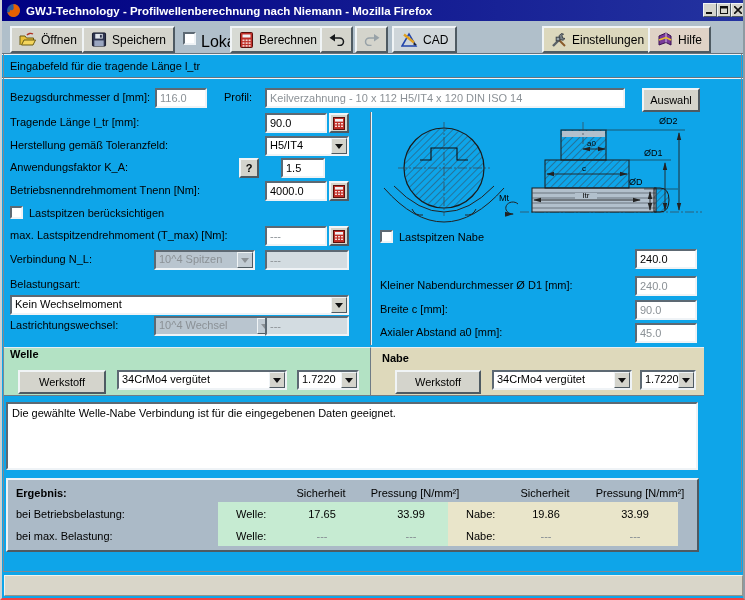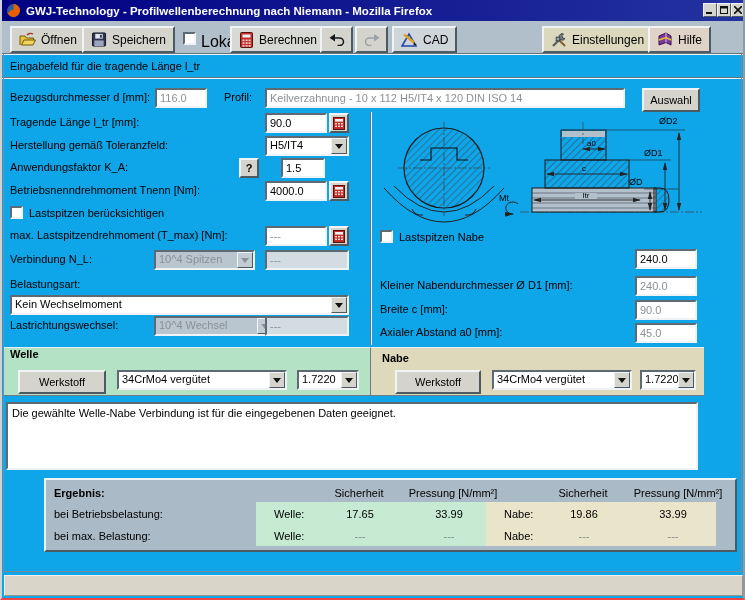--- a/index.html
+++ b/index.html
@@ -45,21 +45,21 @@
   .tri{width:0;height:0;border:4px solid transparent;border-top:5px solid #111;margin-top:5px;}
   .combo.dis{background:#b9c5cf;color:#8b9196;}
   .combo.dis .ar{background:#c2ccd4;}
   .combo.dis .tri{border-top-color:#8b9196;}
   .chk{position:absolute;width:13px;height:13px;background:#fff;box-sizing:border-box;
        border:2px solid;border-color:#5d6973 #eff3f6 #eff3f6 #5d6973;}
   .panel{position:absolute;box-sizing:border-box;border-top:1px solid #e7eef2;border-bottom:1px solid #6f7b85;}
   .msgbox{position:absolute;left:4px;top:402px;width:692px;height:68px;background:#fff;box-sizing:border-box;
           border:2px solid;border-color:#5d6973 #eff3f6 #eff3f6 #5d6973;padding:3px 4px;overflow:hidden;}
   .rpanel{position:absolute;left:4px;top:478px;width:693px;height:74px;background:#abbac7;box-sizing:border-box;
-          border:2px solid;border-color:#eff3f6 #4e5a62 #4e5a62 #eff3f6;margin-left:38px;}
+          border:2px solid;border-color:#eff3f6 #4e5a62 #4e5a62 #eff3f6;}
   .rcell{position:absolute;white-space:nowrap;}
   .ctr{text-align:center;}
   .statusbar{position:absolute;left:2px;top:575px;width:739px;height:21px;background:#d9d6c9;box-sizing:border-box;
              border:1px solid;border-color:#f4f2ea #97948a #97948a #f4f2ea;}
   .cl{stroke:#39424c;stroke-width:0.7;stroke-dasharray:9 2 2 2;}
   svg text{font-family:"Liberation Sans","DejaVu Sans",sans-serif;}
 </style>
 </head>
 <body>
 

